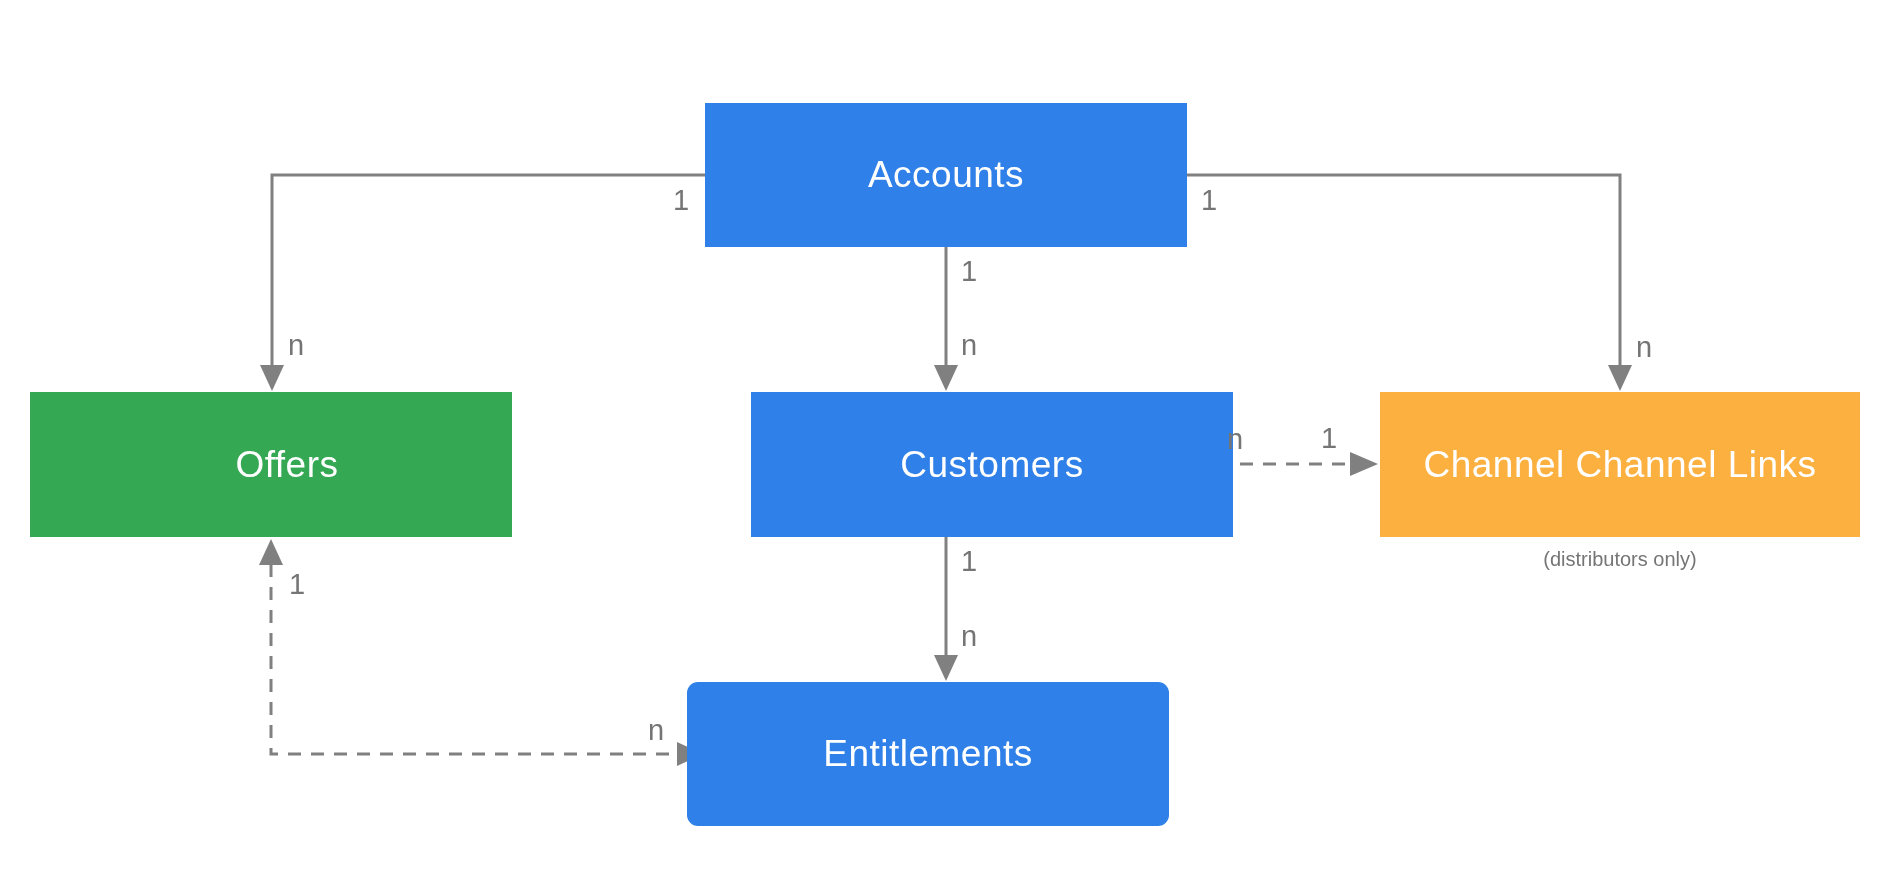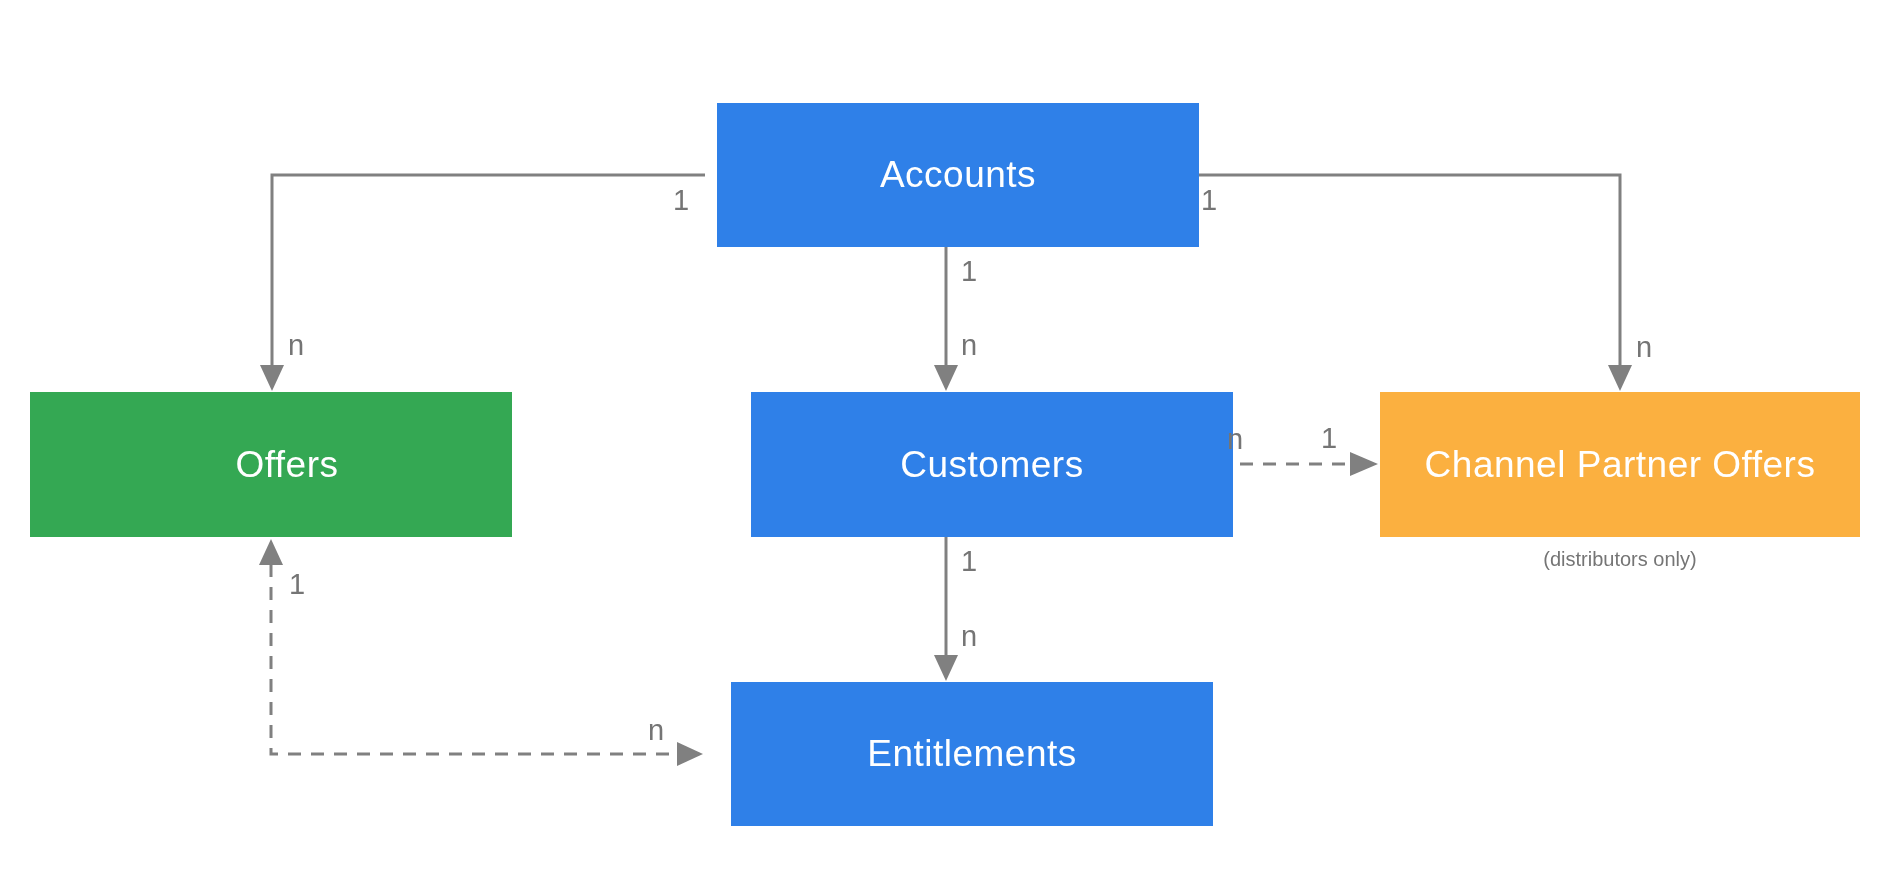--- a/index.html
+++ b/index.html
@@ -24,25 +24,25 @@
   .node {
     position: absolute;
     display: flex;
     align-items: center;
     justify-content: center;
     color: #ffffff;
     font-size: 37px;
     letter-spacing: 0.5px;
     text-align: center;
   }
-  .node-accounts      { left: 705px;  top: 103px; width: 482px; height: 144px; background: #2f80e8; margin-left: 12px; }
+  .node-accounts      { left: 705px;  top: 103px; width: 482px; height: 144px; background: #2f80e8; }
   .node-offers        { left: 30px;   top: 392px; width: 482px; height: 145px; background: #34a853; padding-left: 32px; }
   .node-customers     { left: 705px;  top: 392px; width: 482px; height: 145px; background: #2f80e8; margin-left: 46px; }
   .node-cpl           { left: 1380px; top: 392px; width: 480px; height: 145px; background: #fbb040; }
-  .node-entitlements  { left: 731px;  top: 682px; width: 482px; height: 144px; background: #2f80e8; }
+  .node-entitlements  { left: 687px;  top: 682px; width: 482px; height: 144px; background: #2f80e8; border-radius: 11px; }
 
   .edge-label {
     position: absolute;
     transform: translate(-50%, -50%);
     color: #757575;
     font-size: 29px;
     line-height: 1;
     white-space: nowrap;
   }
 
@@ -116,21 +116,21 @@
 
   <div class="node node-offers">
     <span>Offers</span>
   </div>
 
   <div class="node node-customers">
     <span>Customers</span>
   </div>
 
   <div class="node node-cpl">
-    <span>Channel Partner Offers</span>
+    <span>Channel Channel Links</span>
   </div>
 
   <div class="node node-entitlements">
     <span>Entitlements</span>
   </div>
 
   <div class="caption caption-cpl">(distributors only)</div>
 
   <span class="edge-label lbl-ao-1">1</span>
   <span class="edge-label lbl-ao-n">n</span>

